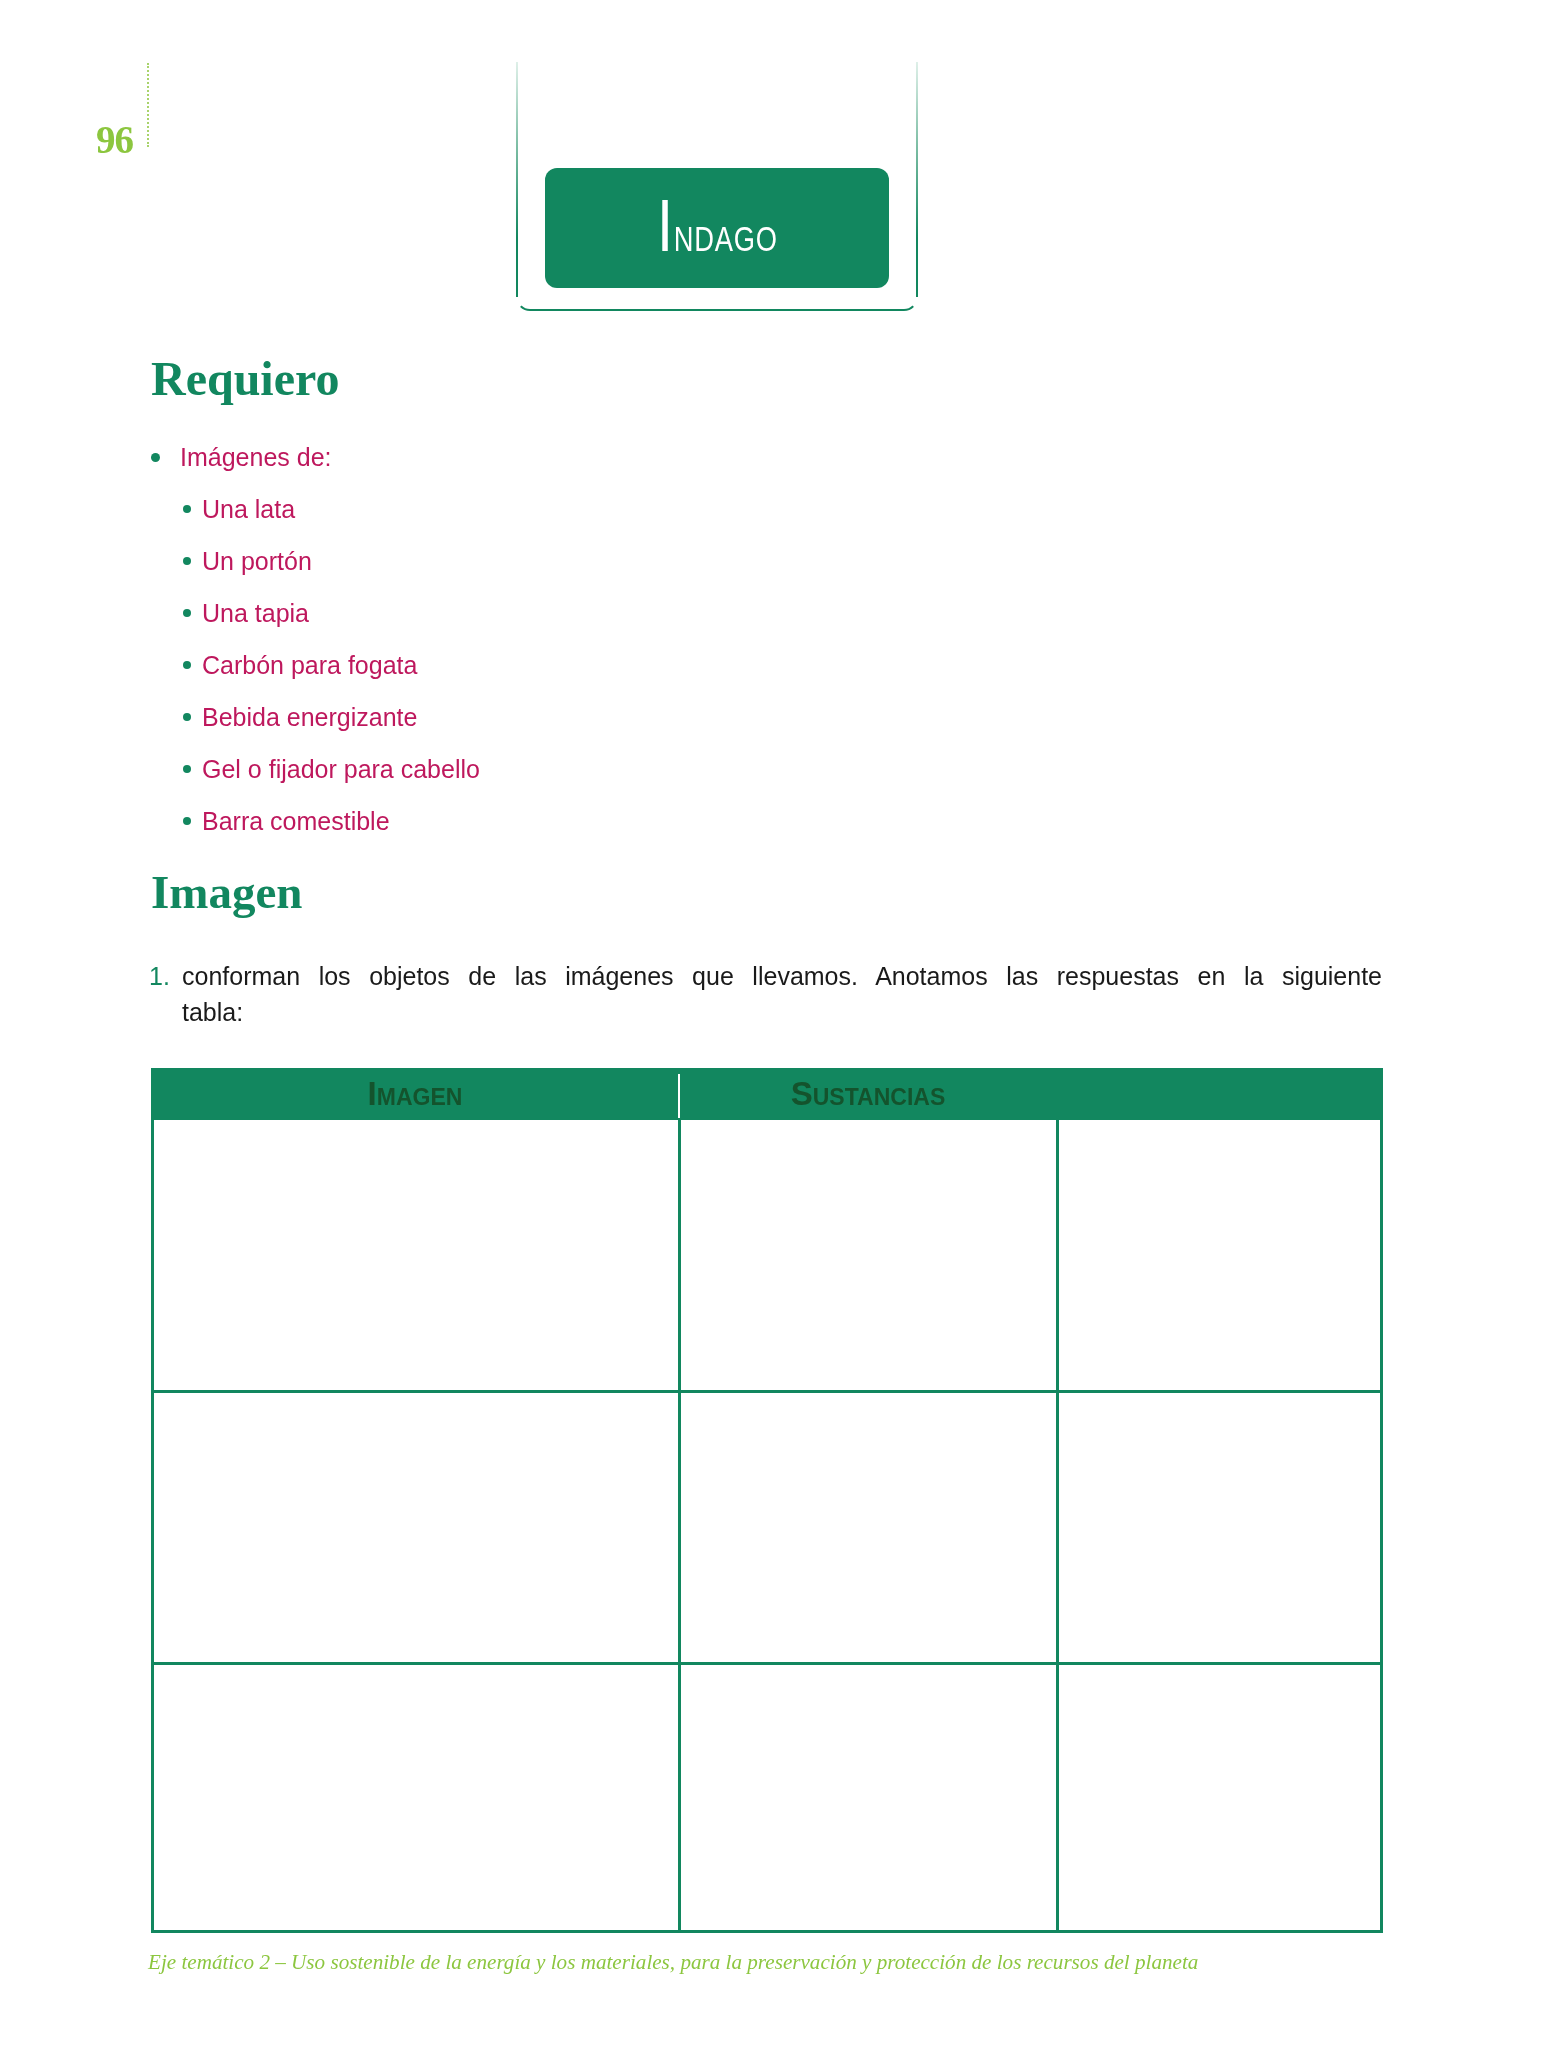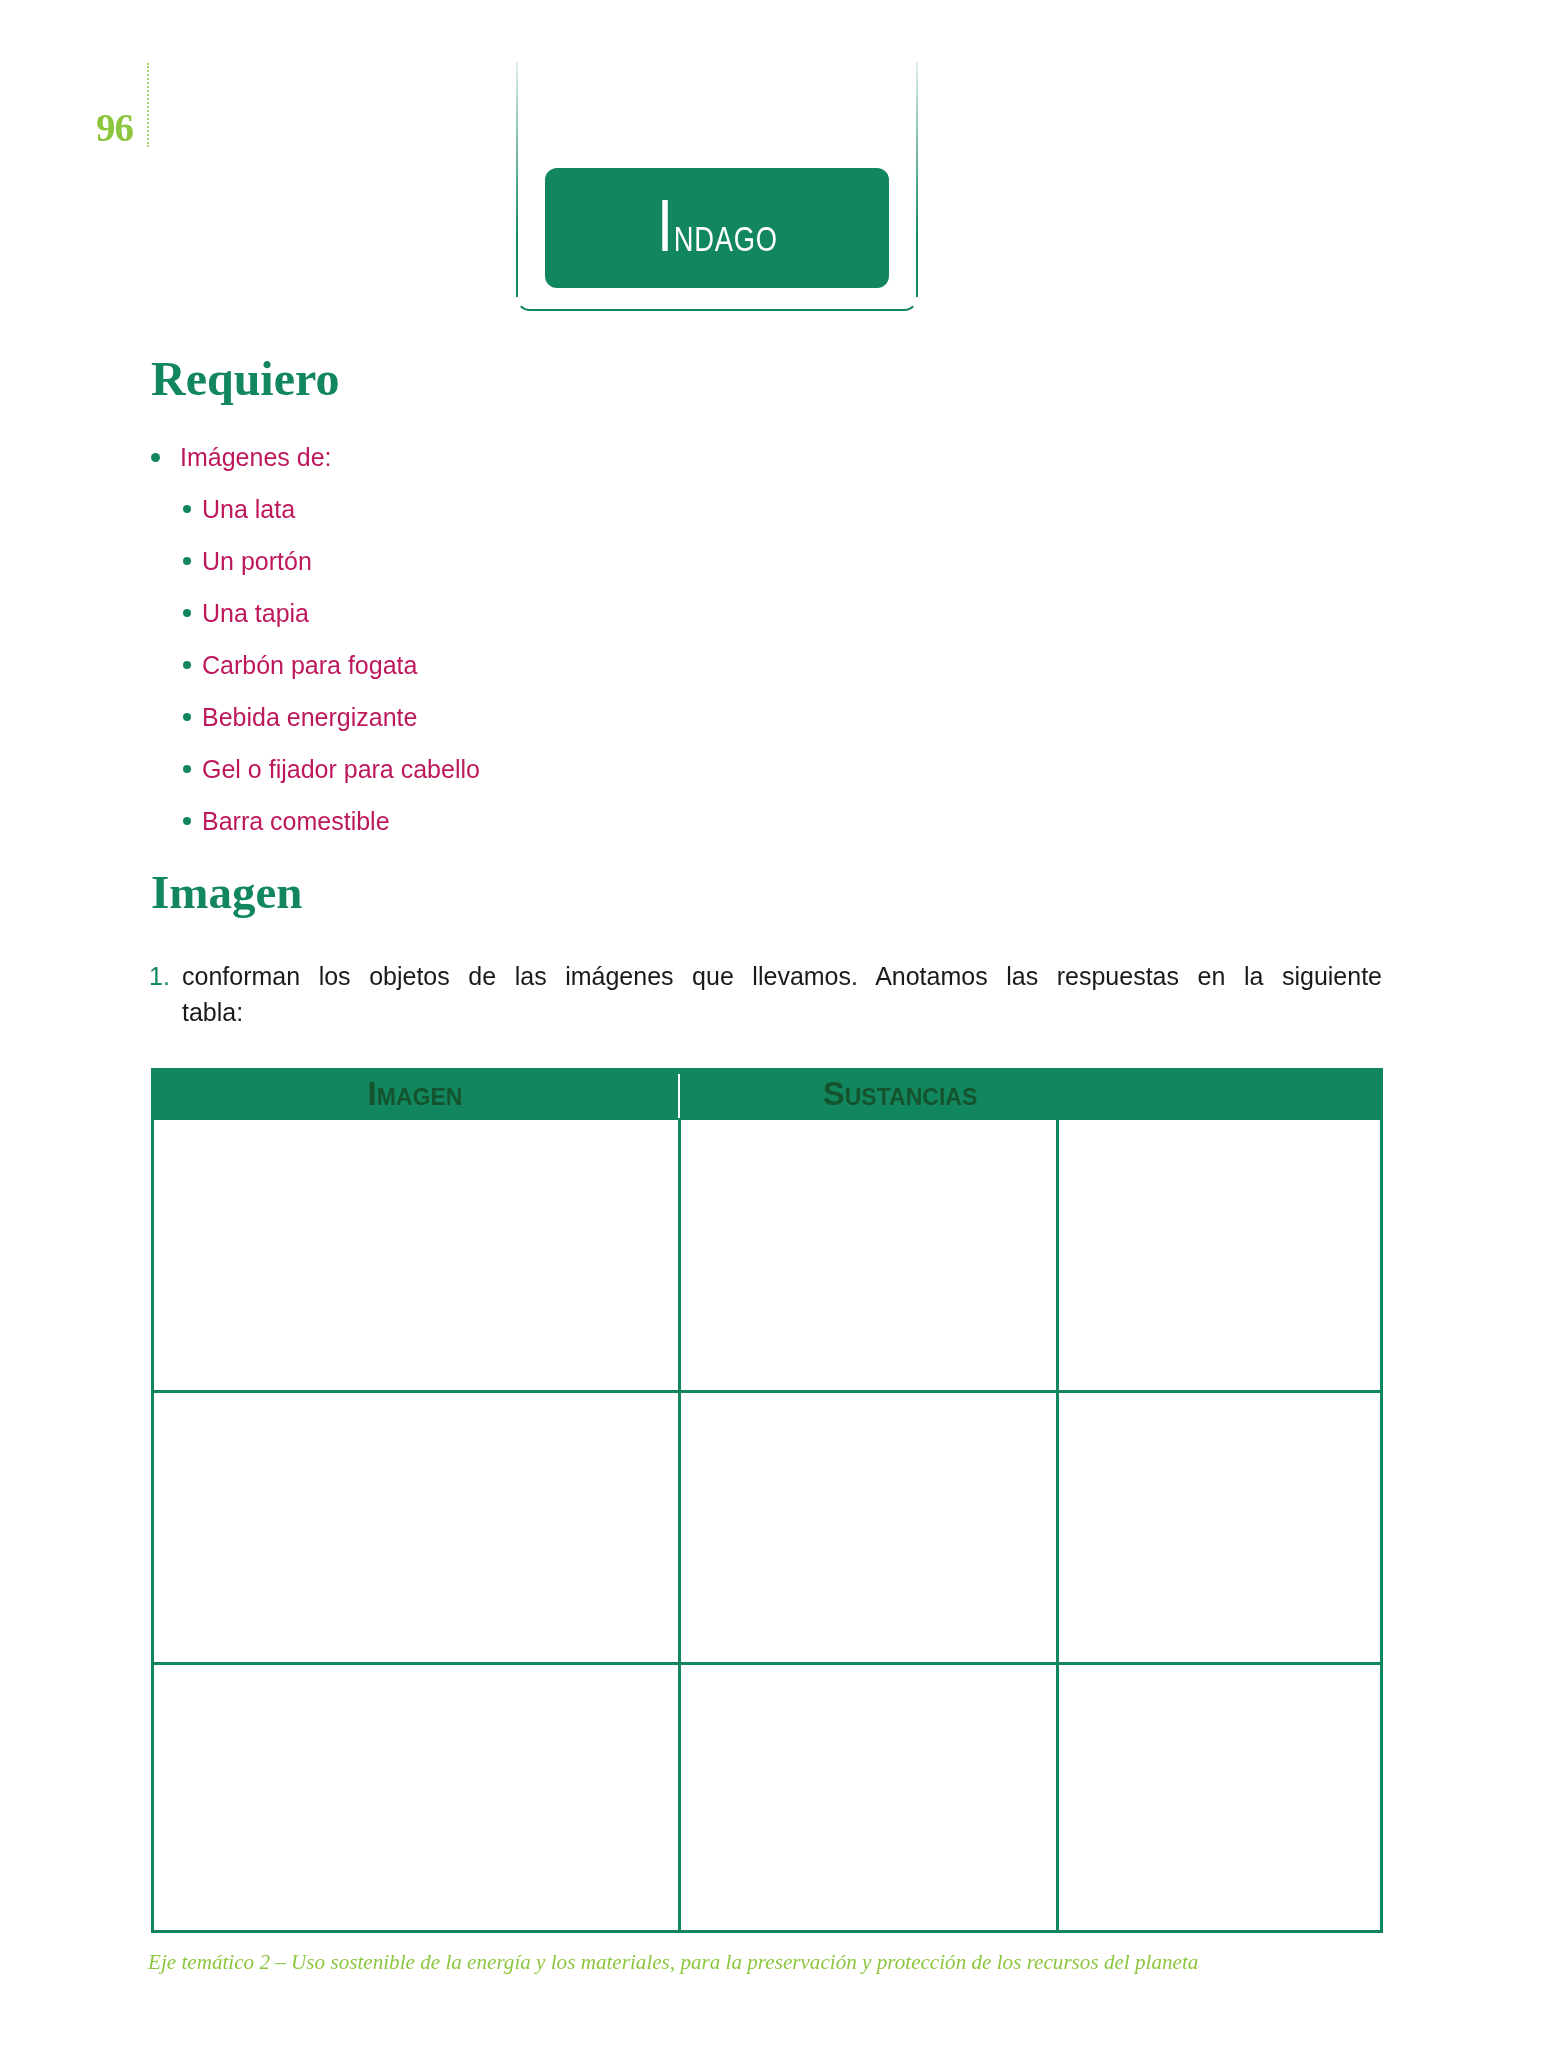--- a/index.html
+++ b/index.html
@@ -1,19 +1,19 @@
 <!DOCTYPE html>
 <html><head>
 <meta charset="utf-8">
 <style>
   html, body { margin: 0; padding: 0; background: #ffffff; }
   body { width: 1564px; height: 2048px; position: relative; overflow: hidden; font-family: "Liberation Sans", sans-serif; color: #1a1a1a; }
   .abs { position: absolute; }
 
-  .page-number { left: 96px; top: 104px; font-family: "Liberation Serif", serif; font-weight: bold; font-size: 39px; line-height: 48px; color: #8cc63f; letter-spacing: -1px; }
+  .page-number { left: 96px; top: 116px; font-family: "Liberation Serif", serif; font-weight: bold; font-size: 39px; line-height: 48px; color: #8cc63f; letter-spacing: -1px; }
   .page-dots { left: 147px; top: 63px; height: 84px; width: 0; border-left: 2px dotted #a9d36b; }
 
   .frame { left: 516px; top: 62px; width: 398px; height: 247px; border: 2px solid #12875f; border-top: none; border-radius: 0 0 14px 14px;
            border-left-color: transparent; border-right-color: transparent; }
   .frame-side { top: 62px; width: 2px; height: 235px; background: linear-gradient(to bottom, #dff0e9 0%, #7fbfa6 35%, #12875f 75%, #12875f 100%); }
   .frame-side.left { left: 516px; }
   .frame-side.right { left: 916px; }
 
   .section-box { left: 545px; top: 168px; width: 344px; height: 120px; background: #12875f; border-radius: 12px; display: flex; align-items: center; justify-content: center; }
   .section-title { color: #ffffff; font-family: "Liberation Sans", sans-serif; font-weight: normal; font-size: 50px; line-height: 60px; display: inline-block; transform: scaleX(0.78); transform-origin: center; font-variant: small-caps; letter-spacing: 1px; margin-top: 4px; }
@@ -88,21 +88,21 @@
   <span class="para-num">1.</span>
   <div class="para-lines">
     <span class="para-line">conforman los objetos de las imágenes que llevamos. Anotamos las respuestas en la siguiente</span>
     <span class="para-line last">tabla:</span>
   </div>
 </div>
 
 <div class="abs table">
   <div class="th-band"></div>
   <div class="th" style="left:0; width:528px;">Imagen</div>
-  <div class="th" style="left:528px; width:378px;margin-left:32px;">Sustancias</div>
+  <div class="th" style="left:528px; width:378px;">Sustancias</div>
   <div class="th-div" style="left:527px;"></div>
 
   <div class="vline" style="left:0; top:52px; height:813px;"></div>
   <div class="vline" style="left:1229px; top:0; height:865px;"></div>
   <div class="hline" style="top:862px; width:1232px;"></div>
 
   <div class="vline" style="left:527px; top:52px; height:813px;"></div>
   <div class="vline" style="left:905px; top:52px; height:813px;"></div>
 
   <div class="hline" style="top:322px; width:1232px;"></div>

